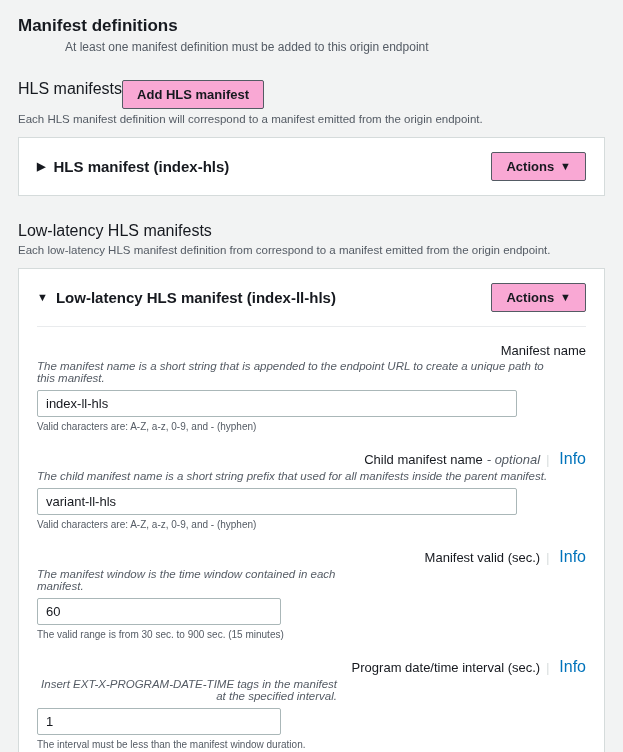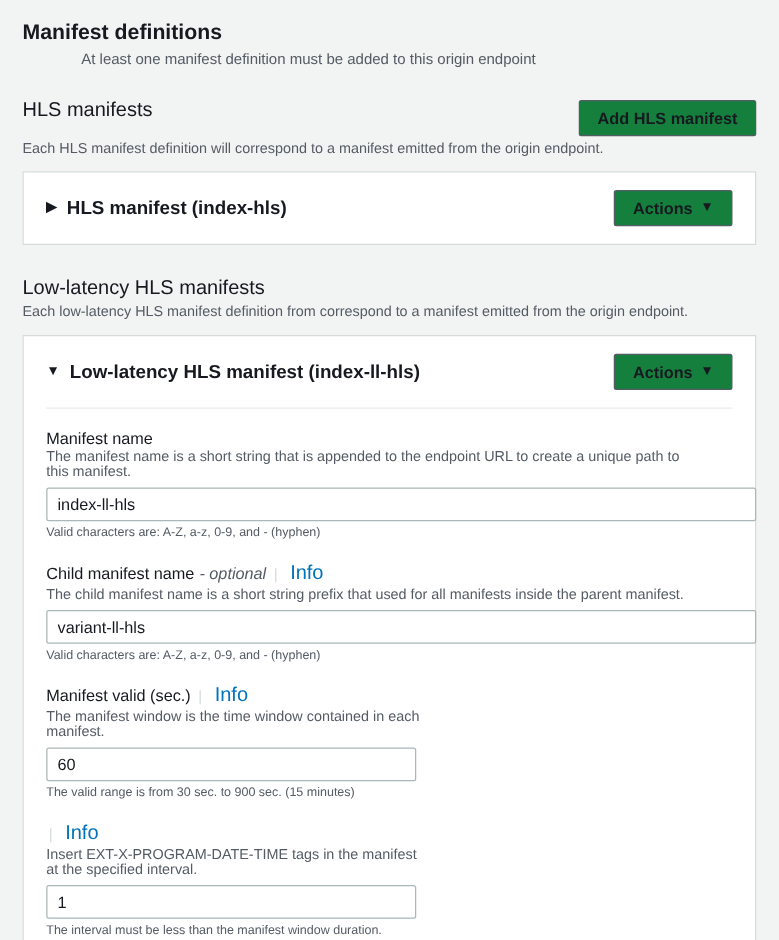--- a/index.html
+++ b/index.html
@@ -7,26 +7,26 @@
       font-family: "Amazon Ember", "Helvetica Neue", Arial, sans-serif;
       background: #f2f3f3;
       color: #16191f;
       width: 623px;
       padding: 16px 18px 60px 18px;
       font-size: 13px;
     }
     .page-title { font-size: 17px; font-weight: 700; margin-bottom: 4px; }
     .page-subtitle { font-size: 12px; color: #545b64; margin-bottom: 26px; margin-left: 47px; }
 
-    .section-head { display: flex; justify-content: space-between; align-items: flex-start; margin-bottom: 4px; }
+    .section-head { display: flex; align-items: flex-start; margin-bottom: 4px; }
     .section-title { font-size: 16px; color: #16191f; }
     .section-subtitle { font-size: 11.5px; color: #545b64; margin-top: 1px; margin-bottom: 12px; }
 
     .btn {
-      background: #15803d;
+      background: #f9a8d4;
       border: 1px solid #545b64;
       border-radius: 2px;
       padding: 6px 14px;
       font-size: 13px;
       font-weight: 700;
       color: #16191f;
       cursor: pointer;
       display: inline-flex;
       align-items: center;
       gap: 6px;
@@ -42,34 +42,34 @@
       display: flex;
       justify-content: space-between;
       align-items: center;
     }
     .panel-title { font-size: 15px; font-weight: 700; display: flex; align-items: center; gap: 8px; }
     .caret-right-icon, .caret-down-icon { font-size: 11px; line-height: 1; }
 
     .panel-body { border-top: 1px solid #e9ebed; margin-top: 14px; padding-top: 16px; }
 
     .field { margin-bottom: 18px; }
-    .field-label { font-size: 13px; font-weight: 400; color: #16191f; margin-bottom: 2px; display: flex; align-items: baseline; gap: 4px; }
+    .field-label { font-size: 13px; font-weight: 400; color: #16191f; margin-bottom: 2px; display: flex; align-items: baseline; gap: 4px; justify-content: flex-end; }
     .field-label .optional { font-style: italic; color: #545b64; font-weight: 400; }
     .info-link { color: #0073bb; font-size: 16px; cursor: pointer; margin-left: 4px; }
     .info-divider { color: #d5dbdb; font-size: 12px; margin: 0 2px; }
-    .field-desc { font-size: 11.5px; color: #545b64; margin-bottom: 6px; max-width: 520px; }
+    .field-desc { font-size: 11.5px; color: #545b64; margin-bottom: 6px; max-width: 520px; font-style: italic; }
     .input {
-      width: 296px;
+      width: 244px;
       padding: 5px 8px;
       border: 1px solid #aab7b8;
       border-radius: 2px;
       font-size: 13px;
       color: #16191f;
     }
-    .input-wide { width: 568px; }
+    .input-wide { width: 480px; }
     .field-constraint { font-size: 10px; color: #545b64; margin-top: 4px; }
 
     .highlight-ring {
       position: absolute;
       border: 2.5px solid #e47911;
       border-radius: 50%;
       pointer-events: none;
     }
     .ring-wrap { position: relative; display: inline-block; }
   </style>
@@ -148,22 +148,23 @@
         <span class="info-divider">|</span>
         <span class="info-link">Info</span>
       </div>
       <div class="field-desc" style="max-width:300px;">The manifest window is the time window contained in each manifest.</div>
       <input class="input" value="60" style="">
       <div class="field-constraint">The valid range is from 30 sec. to 900 sec. (15 minutes)</div>
     </div>
 
     <div class="field">
       <div class="field-label">
+        <span>Program date/time interval (sec.)</span>
         <span class="info-divider">|</span>
         <span class="info-link">Info</span>
       </div>
-      <div class="field-desc" style="max-width:300px;">Insert EXT-X-PROGRAM-DATE-TIME tags in the manifest at the specified interval.</div>
+      <div class="field-desc" style="max-width:300px;text-align:right;">Insert EXT-X-PROGRAM-DATE-TIME tags in the manifest at the specified interval.</div>
       <input class="input" value="1" style="">
       <div class="field-constraint">The interval must be less than the manifest window duration.</div>
     </div>
 
   </div>
 </div>
 
 </body></html>

